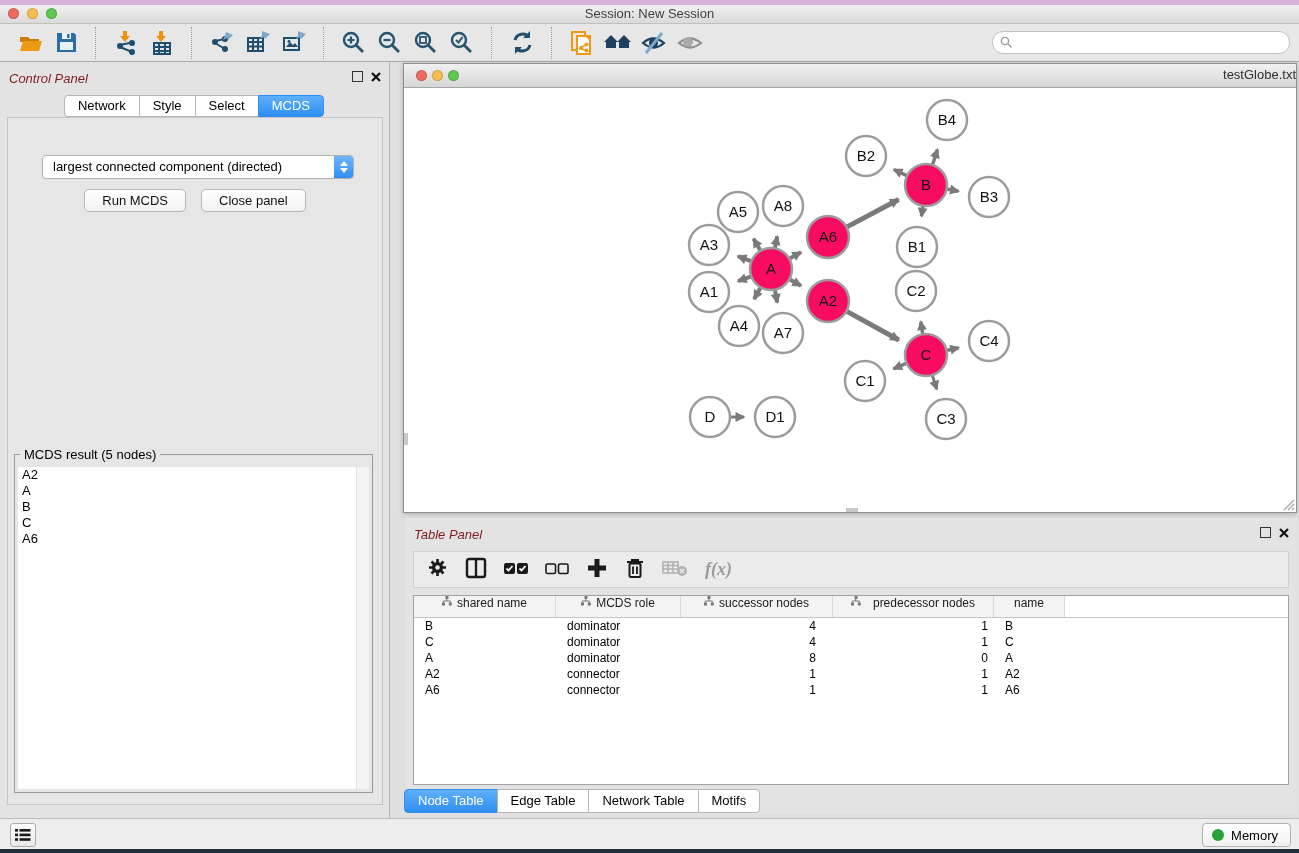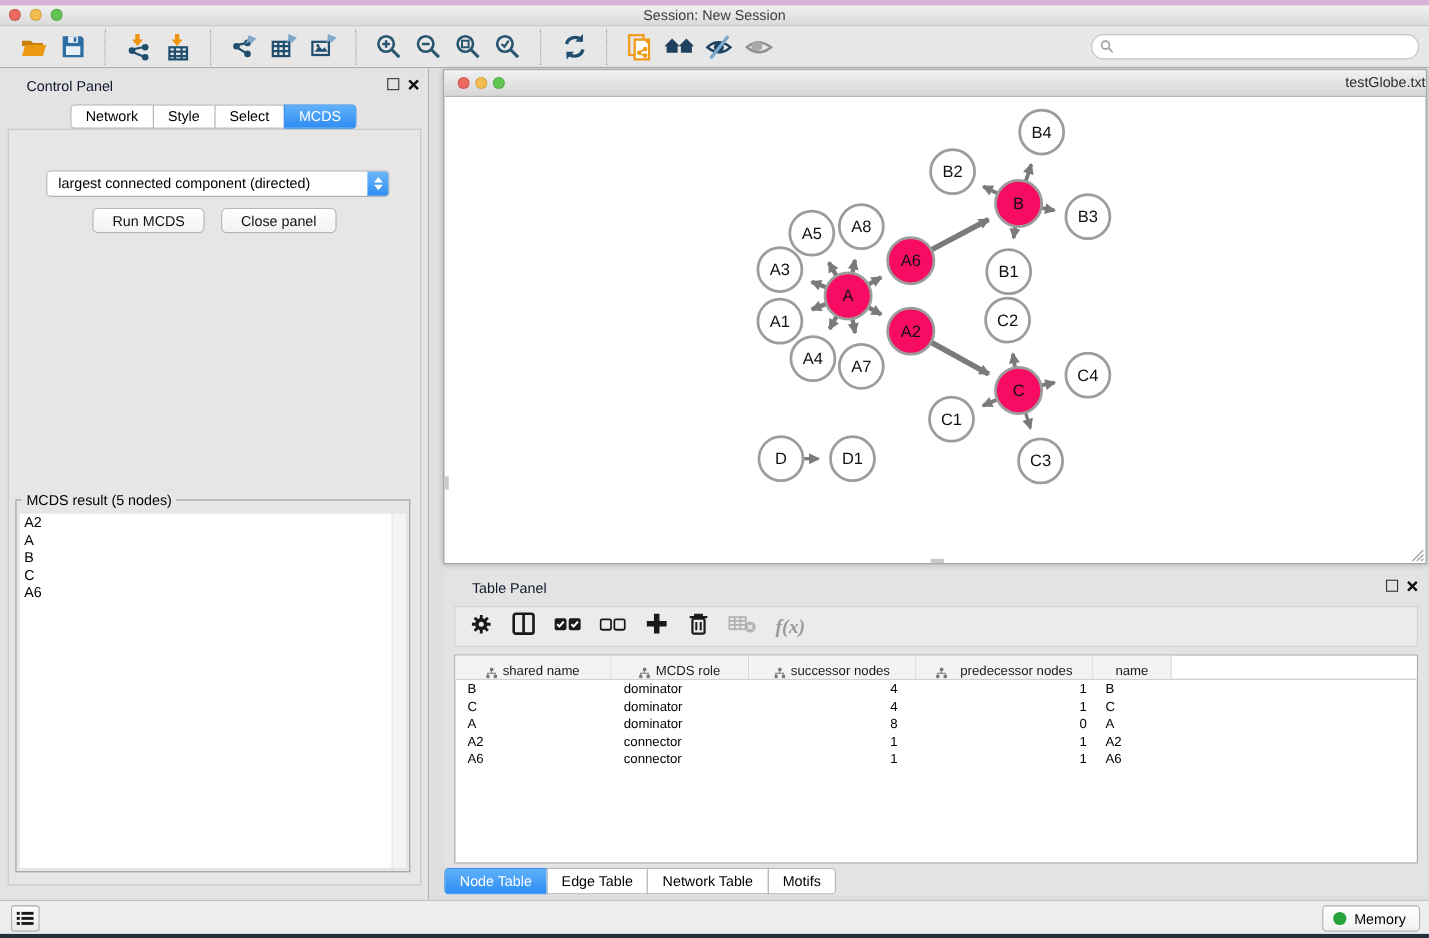--- a/index.html
+++ b/index.html
@@ -25,21 +25,21 @@
   .tsep{width:1px;height:32px;border-left:1px dotted #9d9d9d;margin:0 11px;}
   .search-wrap{position:absolute;right:9px;top:7px;width:296px;height:21px;background:#fff;
                border:1px solid #c2c2c2;border-radius:11px;}
   .search-wrap svg{position:absolute;left:7px;top:4px;}
   .search-input{position:absolute;left:24px;top:1px;right:8px;bottom:1px;border:none;outline:none;
                 font-size:12px;font-family:"Liberation Sans",sans-serif;background:transparent;}
 
   
   .control-panel{position:absolute;left:0;top:62px;width:390px;height:756px;background:#e3e3e3;
                  border-right:1px solid #b4b4b4;box-sizing:border-box;}
-  .panel-title{position:absolute;left:24px;top:9px;font-size:13px;color:#0f172a;}
+  .panel-title{position:absolute;left:9px;top:9px;font-size:13px;color:#7f1d1d;font-style:italic;}
   .panel-btns{position:absolute;right:8px;top:9px;display:flex;gap:8px;align-items:center;}
   .float-box{width:9px;height:9px;border:1.5px solid #333;display:inline-block;}
   .cp-tabs{position:absolute;top:33px;left:0;right:0;display:flex;justify-content:center;z-index:3;}
   .tab{height:20px;line-height:20px;padding:0 13px;background:#fff;border:1px solid #b6b6b6;
        font-size:13px;color:#000000;margin-left:-1px;}
   .tab:first-child{border-radius:4px 0 0 4px;}
   .tab:last-child{border-radius:0 4px 4px 0;}
   .tab.active{background:linear-gradient(#5fb0fa,#2f8ef2);border-color:#2f8ef2;color:#fff;}
   .cp-body{position:absolute;top:55px;left:7px;right:6px;bottom:13px;background:#e6e6e6;
            border:1px solid #c6c6c6;}
@@ -79,21 +79,21 @@
   .resize-grip{position:absolute;right:1px;bottom:1px;}
 
   
   .table-panel{position:absolute;left:14px;top:456px;width:892px;height:296px;background:#e3e3e3;}
   .tp-toolbar{position:absolute;left:8px;right:8px;top:33px;height:37px;background:#ebebeb;
               border:1px solid #d0d0d0;box-sizing:border-box;display:flex;align-items:center;gap:17px;padding-left:13px;}
   .fx-label{font-family:"Liberation Serif",serif;font-style:italic;font-size:18px;color:#9b9b9b;font-weight:bold;}
   .tp-table{position:absolute;left:8px;right:8px;top:77px;height:190px;background:#fff;
             border:1px solid #a2a2a2;box-sizing:border-box;overflow:hidden;}
   .thead{display:flex;height:21px;border-bottom:1px solid #c6c6c6;background:#fff;}
-  .th{display:flex;align-items:flex-end;justify-content:center;gap:5px;background:#f3f3f3;
+  .th{display:flex;align-items:flex-start;justify-content:center;gap:5px;background:#f3f3f3;
       border-right:1px solid #d8d8d8;font-size:12px;color:#1a1a1a;box-sizing:border-box;height:21px;}
   .trow{display:flex;height:16px;align-items:center;}
   .td{font-size:12px;color:#000;box-sizing:border-box;white-space:nowrap;overflow:hidden;}
   .tp-tabs{position:absolute;left:0;right:0;top:271px;display:flex;justify-content:flex-start;}
   .tp-tabs .tab{height:22px;line-height:22px;}
 
   
   .statusbar{position:absolute;left:0;top:818px;right:0;height:31px;background:#ededed;
              border-top:1px solid #bdbdbd;}
   .list-btn{position:absolute;left:10px;top:4px;width:26px;height:24px;

